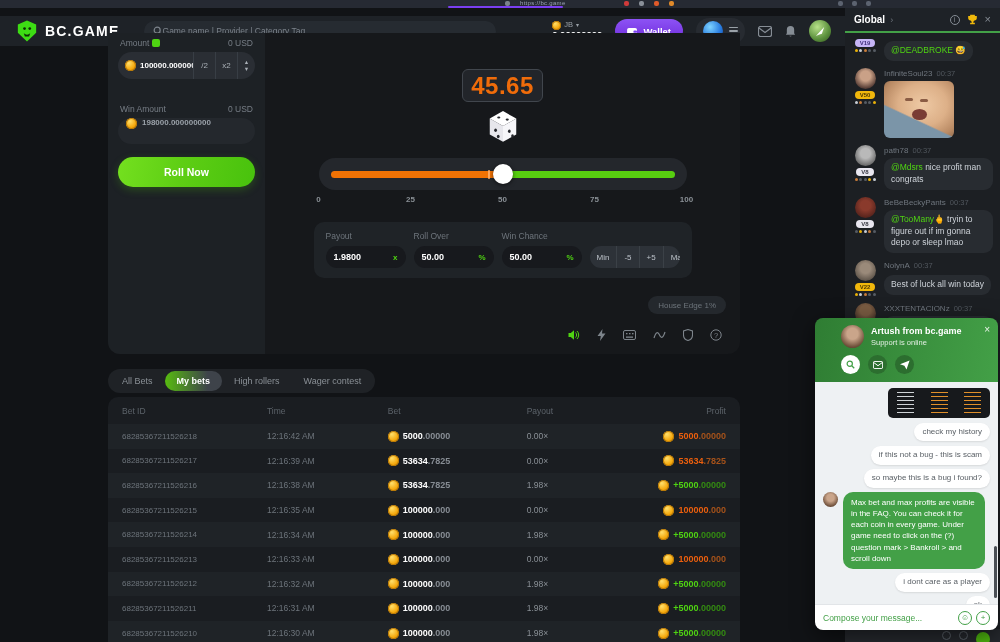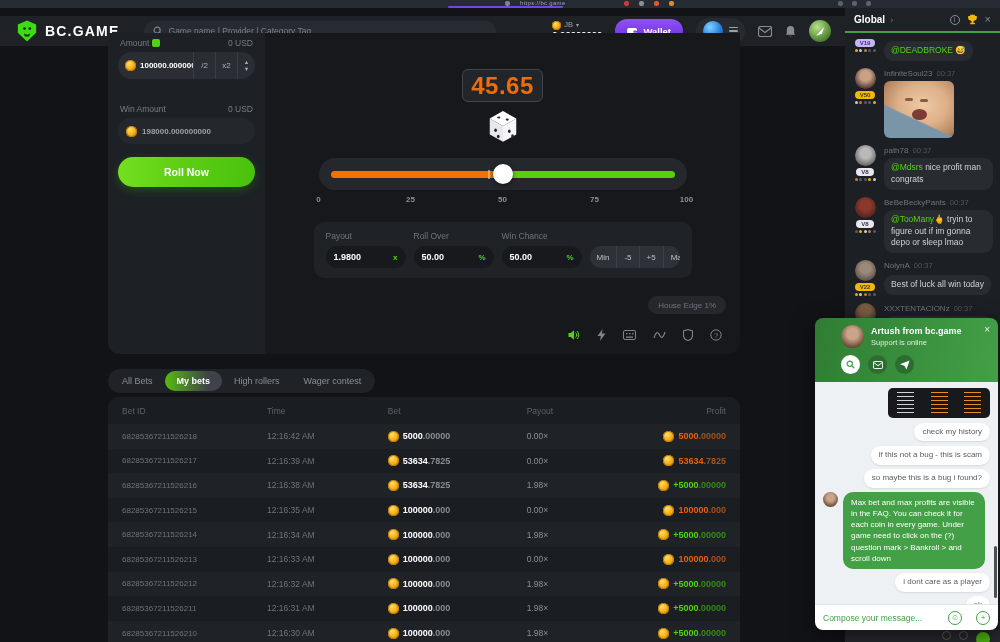--- a/index.html
+++ b/index.html
@@ -9,21 +9,21 @@
   
   .browser{position:absolute;top:0;left:0;right:0;height:8px;background:#262a33;display:flex;align-items:center}
   .url{position:absolute;left:520px;top:0;font-size:6px;color:#9aa3b5;letter-spacing:.3px}
   .bdot{width:5px;height:5px;border-radius:2px;position:absolute;top:1px}
   .tabline{position:absolute;left:448px;top:6px;width:115px;height:2px;background:#7b3ff2;border-radius:1px}
 
   
   .hdr{position:absolute;top:16px;left:0;width:845px;height:30px;background:#1e2227;display:flex;align-items:center}
   .logo{display:flex;align-items:center;gap:7px;margin-left:16px}
   .brand{font-size:14px;font-weight:bold;color:#fff;letter-spacing:1.2px}
-  .search{margin-left:24px;width:352px;height:21px;background:#262b31;border-radius:11px;display:flex;align-items:center;padding:0 9px;gap:6px}
+  .search{margin-left:24px;width:352px;height:21px;background:#262b31;border-radius:11px;display:flex;align-items:center;padding:0 9px;gap:0}
   .search input{flex:1;background:none;border:none;outline:none;color:#c7ccd2;font-size:8.5px}
   .search input::placeholder{color:#7c838b}
   .hdr-right{margin-left:auto;display:flex;align-items:center;gap:13px;margin-right:14px}
   .balance{display:flex;flex-direction:column;line-height:1.15;cursor:pointer}
   .bal-top{display:flex;align-items:center;gap:3px;font-size:7.5px;color:#9aa1a8}
   .bal-num{font-size:9.5px;font-weight:bold;color:#fff}
   .coin{width:11px;height:11px;border-radius:50%;background:radial-gradient(circle at 35% 30%,#ffdf6b,#f5a70a 60%,#c87d06);box-shadow:inset 0 0 0 1px #b97a08;flex:none}
   .coin.s{width:9px;height:9px}
   .wallet{height:24px;padding:0 12px;border-radius:13px;background:linear-gradient(180deg,#8d52f5,#6d2bd9);display:flex;align-items:center;gap:5px;color:#fff;font-weight:bold;font-size:9.5px;border:none;cursor:pointer}
   .user-pill{height:26px;padding:0 7px;border-radius:14px;background:#272b31;display:flex;align-items:center;gap:6px;cursor:pointer}
@@ -35,21 +35,21 @@
   
   .gamec{position:absolute;left:108px;top:33px;width:632px;height:321px;background:#16181b;border-radius:0 0 12px 12px;display:flex;overflow:hidden}
   .betcol{width:157px;background:#1d2125;padding:2px 10px 0}
   .lblrow{display:flex;justify-content:space-between;align-items:center;font-size:8.5px;color:#777e86;margin:3px 2px 4px}
   .lbl-l{display:flex;align-items:center;gap:3px}
   .ainfo{width:8px;height:8px;border-radius:2px;background:#4fd312;display:inline-block}
   .amount-pill{display:flex;align-items:stretch;height:27px;background:#2a2e34;border-radius:14px;overflow:hidden}
   .amt-val{flex:1;display:flex;align-items:center;gap:4px;padding:0 7px;font-size:8px;font-weight:bold;color:#fff;white-space:nowrap;overflow:hidden}
   .divbtn{width:22px;font-size:8px;color:#aab0b7;border-left:1px solid #383e45;display:flex;align-items:center;justify-content:center;cursor:pointer}
   .stepper{width:18px;border-left:1px solid #383e45;display:flex;flex-direction:column;align-items:center;justify-content:center;color:#aab0b7;font-size:5.5px;line-height:1.1;cursor:pointer}
-  .win-pill{height:26px;background:#24282d;border-radius:13px;display:flex;align-items:center;gap:5px;padding:0 8px;color:#9aa1a8;font-weight:bold;font-size:8px;white-space:nowrap;overflow:hidden}
+  .win-pill{height:26px;background:#24282d;border-radius:13px;display:flex;align-items:flex-start;gap:5px;padding:0 8px;color:#9aa1a8;font-weight:bold;font-size:8px;white-space:nowrap;overflow:hidden}
   .roll{margin-top:13px;width:100%;height:30px;border-radius:16px;border:none;background:linear-gradient(100deg,#74e01f 0%,#5ece14 46%,#48c20d 100%);color:#fff;font-weight:bold;font-size:10.5px;cursor:pointer;box-shadow:0 3px 8px rgba(80,200,15,.25)}
 
   .gamecol{flex:1;position:relative;display:flex;flex-direction:column;align-items:center}
   .result{margin-top:36px;min-width:62px;height:33px;padding:0 8px;display:flex;align-items:center;justify-content:center;background:#22252a;border:1px solid #41464d;border-radius:6px;color:#f06c0a;font-weight:bold;font-size:24px;letter-spacing:.5px}
   .dice{margin-top:7px}
   .sliderbox{margin-top:13px;width:368px;height:32px;background:#24272c;border-radius:16px;display:flex;align-items:center;padding:0 12px}
   .track{position:relative;height:7px;border-radius:4px;flex:1;background:linear-gradient(90deg,#f07204 0 50%,#57ce10 50% 100%)}
   .tickmark{position:absolute;top:-1px;width:2px;height:9px;background:#ffa95e;border-radius:1px}
   .knob{position:absolute;top:50%;transform:translate(-50%,-50%);width:20px;height:20px;background:#fff;border-radius:50%;box-shadow:0 1px 4px rgba(0,0,0,.6);cursor:grab}
   .ticks{position:relative;width:368px;height:12px;margin-top:4px}
@@ -132,21 +132,21 @@
   .sbtn{width:19px;height:19px;border-radius:50%;display:flex;align-items:center;justify-content:center;cursor:pointer}
   .sbtn.w{background:#fff}
   .sbtn.g{background:#2c6e2f}
   .sup-body{flex:1;background:#eef1f3;padding:6px 8px;display:flex;flex-direction:column;gap:4.5px;overflow:hidden;position:relative}
   .sup-img{align-self:flex-end;width:102px;height:30px;background:#17191c;border-radius:5px;display:flex;justify-content:space-between;padding:4px 9px}
   .sup-img i{width:17px;height:22px;display:block;background:repeating-linear-gradient(180deg,currentColor 0 1.5px,transparent 1.5px 4px)}
   .b-out{align-self:flex-end;background:#fff;border-radius:10px;padding:4px 8px;color:#5a6066;box-shadow:0 1px 2px rgba(0,0,0,.1);max-width:152px;font-size:8px;line-height:1.35}
   .b-in{align-self:flex-start;display:flex;gap:5px;align-items:flex-start}
   .iav{width:15px;height:15px;border-radius:50%;background:radial-gradient(circle at 50% 38%,#caa58a 30%,#6e4f3a 72%,#3a2a20);flex:none}
   .b-in .txt{background:#43a047;color:#fff;border-radius:10px;padding:5px 8px;max-width:142px;font-size:8px;line-height:1.38}
-  .sup-compose{height:26px;background:#fff;border-top:1px solid #e2e5e8;display:flex;align-items:center;padding:0 8px;gap:14px;flex:none}
+  .sup-compose{height:26px;background:#fff;border-top:1px solid #e2e5e8;display:flex;align-items:center;padding:0 8px;gap:4px;flex:none}
   .sup-compose input{flex:1;border:none;outline:none;font-size:8.5px;color:#43a047}
   .sup-compose input::placeholder{color:#43a047}
   .cicon{width:14px;height:14px;border-radius:50%;border:1px solid #43a047;color:#43a047;font-size:8px;display:flex;align-items:center;justify-content:center;cursor:pointer;flex:none}
   .sup-scroll{position:absolute;right:1px;top:228px;width:3px;height:52px;background:#4a4f55;border-radius:2px;z-index:6}
 </style>
 </head>
 <body>
 
 <div id="app">
 

